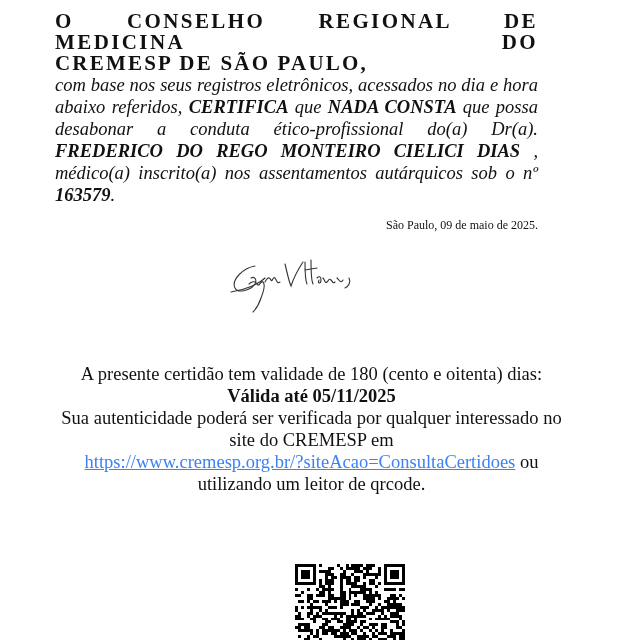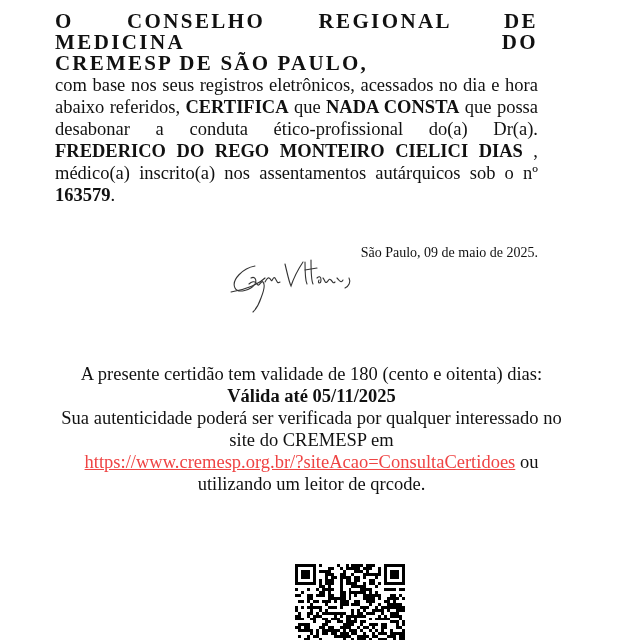--- a/index.html
+++ b/index.html
@@ -34,27 +34,28 @@
       display: block;
       text-align: justify;
       text-align-last: justify;
       letter-spacing: 2.4px;
     }
     .body-text {
       font-size: 18.5px;
       line-height: 22px;
       text-align: justify;
       margin: 0;
+      font-style: italic;
     }
     .body-text b { font-weight: bold; }
     .date-line {
-      font-size: 14px;
+      font-size: 12px;
       line-height: 22px;
       text-align: right;
-      margin-top: 36px;
+      margin-top: 8px;
     }
     .signature-wrap {
       position: absolute;
       left: 170px;
       top: 243px;
       width: 140px;
       height: 60px;
     }
     .sig-block {
       position: absolute;
@@ -71,21 +72,21 @@
       left: -10px;
       top: 352px;
       width: 503px;
       text-align: center;
       font-size: 18.5px;
       line-height: 22px;
       margin-left: 15px;
     }
     .validity .bold { font-weight: bold; }
     .link {
-      color: #ef4444;
+      color: #3b82f6;
       text-decoration: underline;
     }
     .qr {
       position: absolute;
       left: 240px;
       top: 553px;
       width: 110px;
       height: 110px;
     }
   </style>

